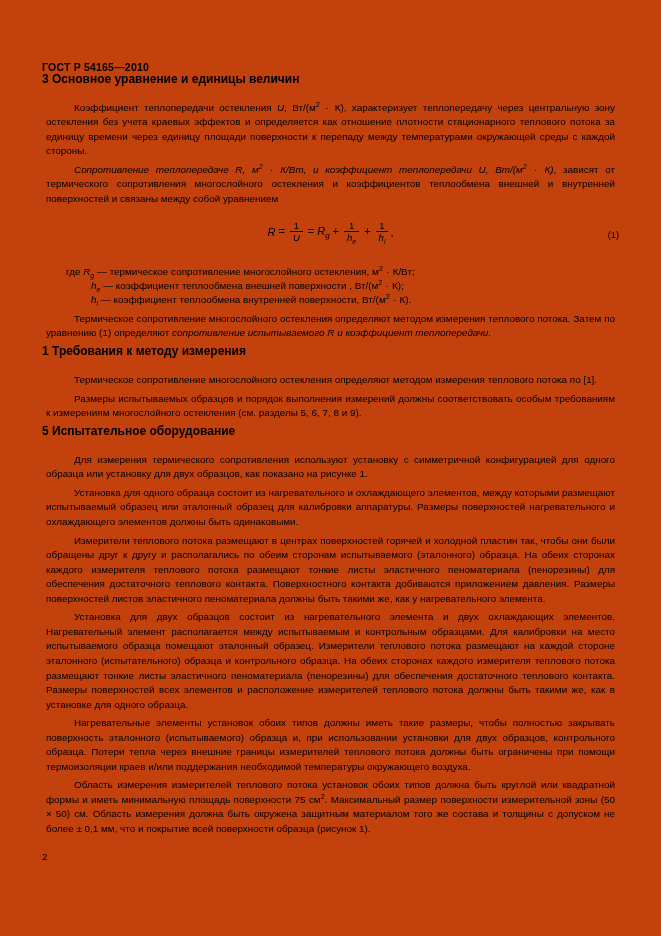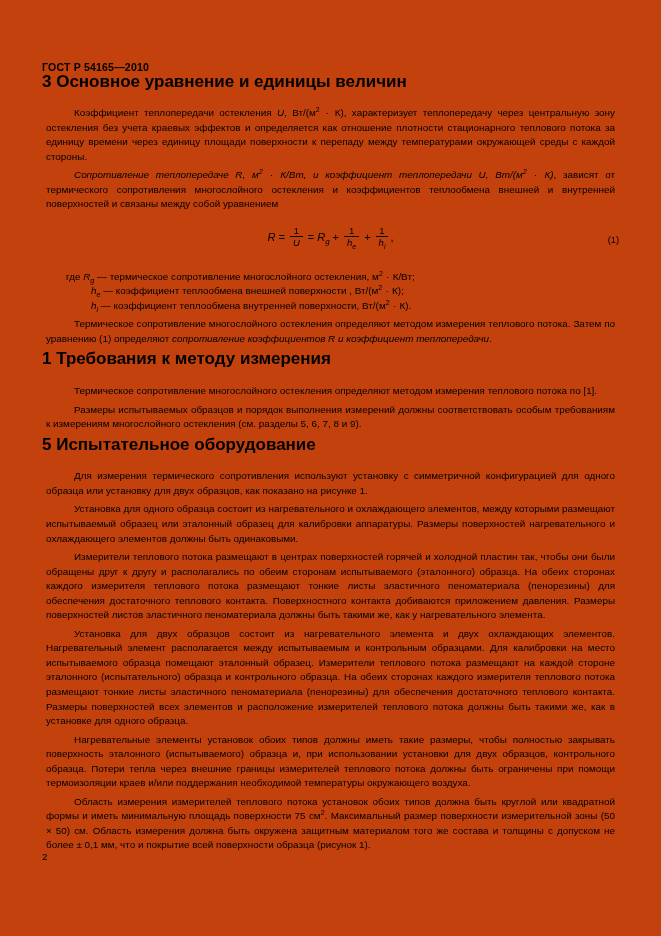--- a/index.html
+++ b/index.html
@@ -28,21 +28,21 @@
   }
   .doc-header {
     margin-top: 62px;
     font-size: 10.5px;
     font-weight: bold;
     letter-spacing: 0.2px;
     line-height: 1;
     white-space: nowrap;
   }
   h2.section-heading {
-    font-size: 17px;
+    font-size: 12px;
     font-weight: bold;
     margin: 0;
     padding: 0;
     line-height: 1.1;
     white-space: nowrap;
   }
   .sec3-heading { margin-top: 24px; margin-left: 63px; }
   .sec4-heading { margin-top: 27px; margin-left: 53px; }
   .sec5-heading { margin-top: 27px; margin-left: 53px; }
 
@@ -146,21 +146,21 @@
       </div>
       <div class="eq-num">(1)</div>
     </div>
 
     <div class="where-list">
       <div class="where-line"><span>где</span> <span class="it"><span>R</span><sub>g</sub></span> <span>—</span> <span>термическое сопротивление многослойного остекления, м<sup>2</sup><span class="mid"> · </span>К/Вт;</span></div>
       <div class="where-line indent-1"><span class="it"><span>h</span><sub>e</sub></span> <span>—</span> <span>коэффициент теплообмена внешней поверхности , Вт/(м<sup>2</sup><span class="mid"> · </span>К);</span></div>
       <div class="where-line indent-1"><span class="it"><span>h</span><sub>i</sub></span> <span>—</span> <span>коэффициент теплообмена внутренней поверхности, Вт/(м<sup>2</sup><span class="mid"> · </span>К).</span></div>
     </div>
 
-    <p class="body-text">Термическое сопротивление многослойного остекления определяют методом измерения теплового потока. Затем по уравнению (1) определяют <span class="it">сопротивление коэффициентов R и коэффициент теплопередачи</span>.</p>
+    <p class="body-text">Термическое сопротивление многослойного остекления определяют методом измерения теплового потока. Затем по уравнению (1) определяют <span class="it">сопротивление испытываемого R и коэффициент теплопередачи</span>.</p>
 
     <h2 class="section-heading sec4-heading">1  Требования к методу измерения</h2>
 
     <p class="body-text first-after-heading">Термическое сопротивление многослойного остекления определяют методом измерения теплового потока по [1].</p>
     <p class="body-text">Размеры испытываемых образцов и порядок выполнения измерений должны соответствовать особым требованиям к измерениям многослойного остекления (см. разделы 5, 6, 7, 8 и 9).</p>
 
     <h2 class="section-heading sec5-heading">5  Испытательное оборудование</h2>
 
     <p class="body-text first-after-heading">Для измерения термического сопротивления используют установку с симметричной конфигурацией для одного образца или установку для двух образцов, как показано на рисунке 1.</p>
     <p class="body-text">Установка для одного образца состоит из нагревательного и охлаждающего элементов, между которыми размещают испытываемый образец или эталонный образец для калибровки аппаратуры. Размеры поверхностей нагревательного и охлаждающего элементов должны быть одинаковыми.</p>

